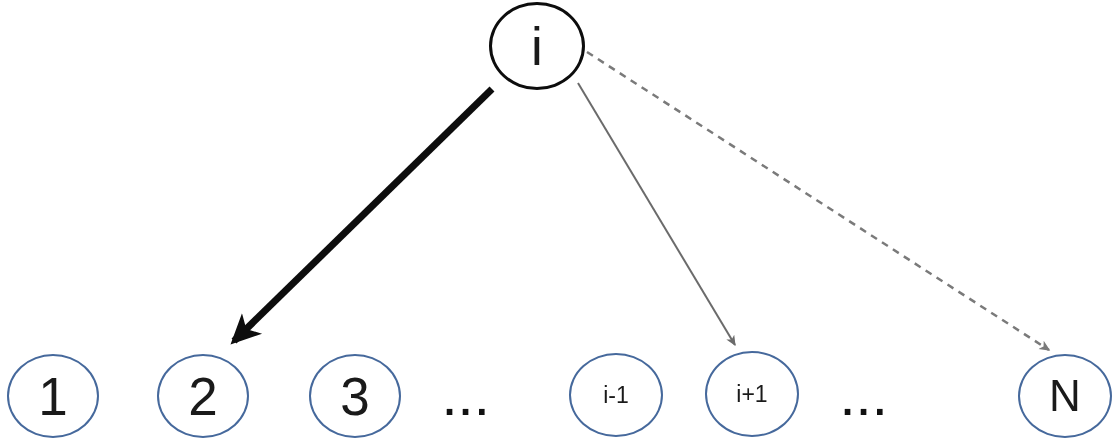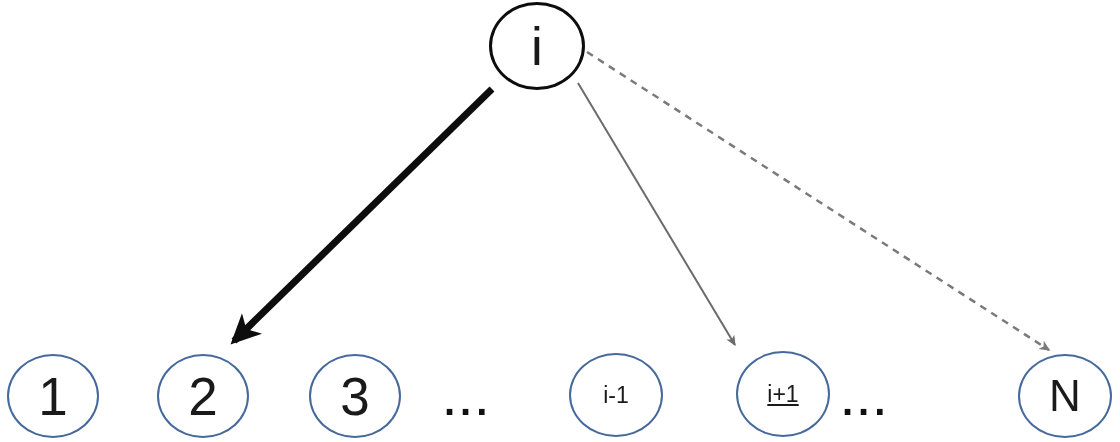--- a/index.html
+++ b/index.html
@@ -105,21 +105,21 @@
   <div class="node node-target" style="left:309px; top:354px; width:92px; height:84px;">
     <span class="node-label-large">3</span>
   </div>
 
   <div class="ellipsis" style="left:444px; top:381px;">...</div>
 
   <div class="node node-target" style="left:569px; top:353px; width:94px; height:84px;">
     <span class="node-label-small">i-1</span>
   </div>
 
-  <div class="node node-target" style="left:736px; top:351px; width:94px; height:86px;text-decoration:underline;">
+  <div class="node node-target" style="left:705px; top:351px; width:94px; height:86px;">
     <span class="node-label-small">i+1</span>
   </div>
 
   <div class="ellipsis" style="left:842px; top:381px;">...</div>
 
   <div class="node node-target" style="left:1018px; top:354px; width:94px; height:84px;">
     <span class="node-label-mid">N</span>
   </div>
 
 </div>

